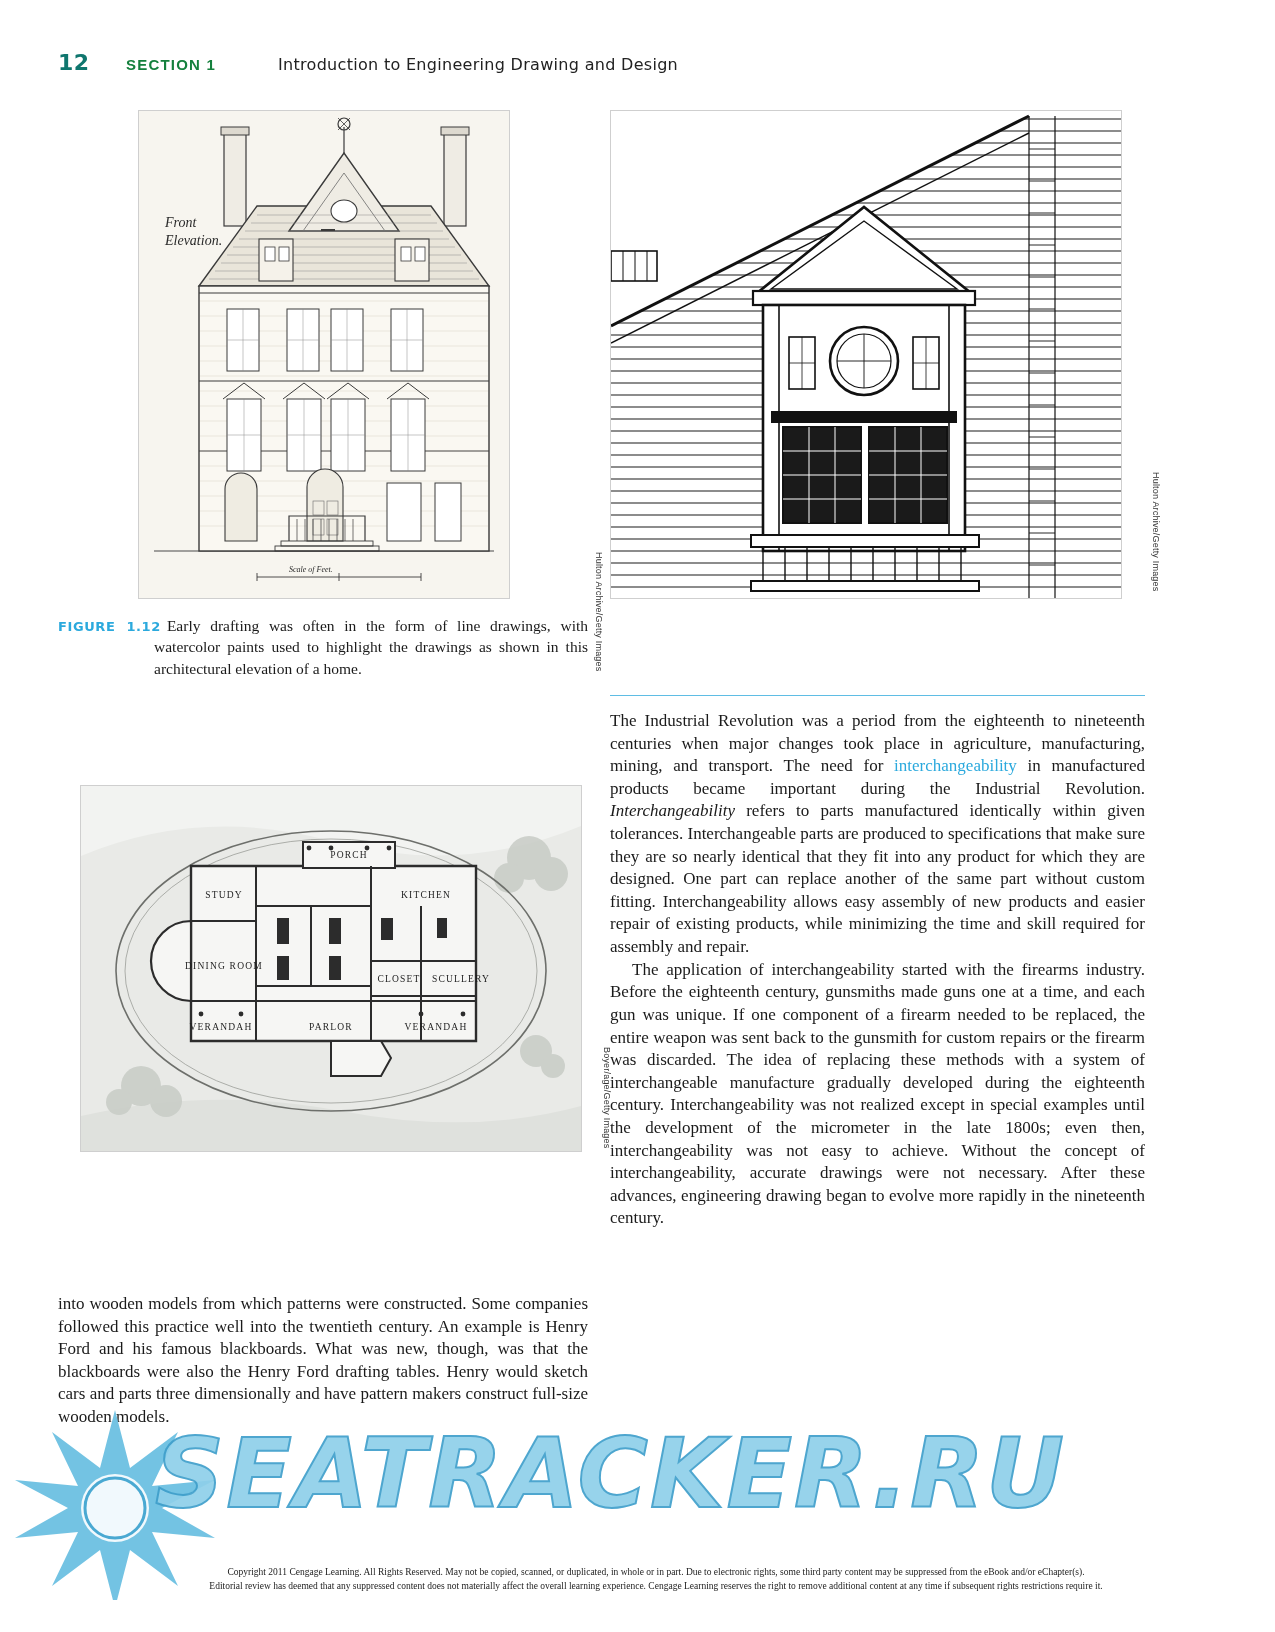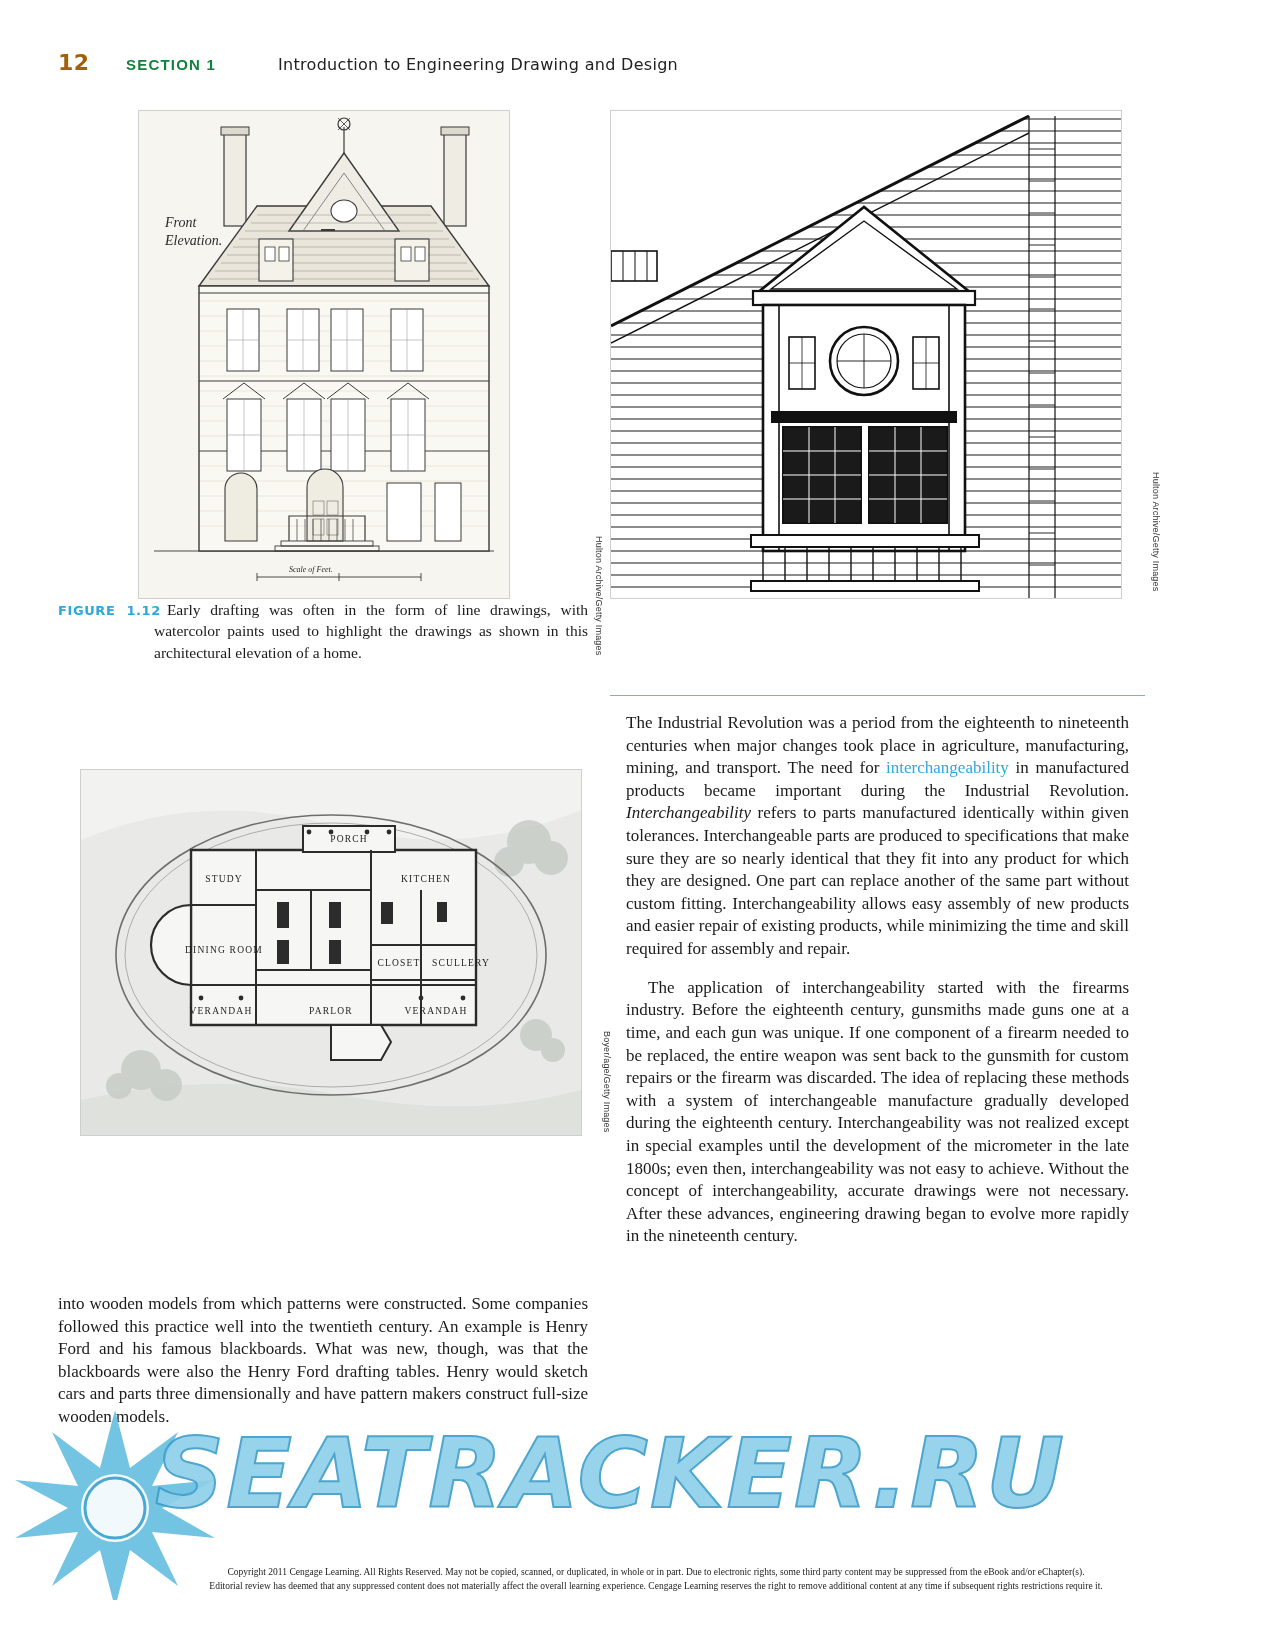--- a/index.html
+++ b/index.html
@@ -23,21 +23,21 @@
     left: 58px;
     right: 58px;
     display: flex;
     align-items: baseline;
     gap: 0;
   }
   .page-number {
     font-family: "DejaVu Sans", sans-serif;
     font-weight: bold;
     font-size: 22px;
-    color: #a16207;
+    color: #0f766e;
     width: 68px;
     letter-spacing: 0.5px;
   }
   .section-label {
     font-family: Liberation Sans, sans-serif;
     font-weight: bold;
     font-size: 15px;
     letter-spacing: 1.2px;
     color: #15803d;
     width: 152px;
@@ -73,21 +73,21 @@
   }
   .credit {
     position: absolute;
     writing-mode: vertical-rl;
     font-family: "Liberation Sans", sans-serif;
     font-size: 9px;
     color: #333;
     letter-spacing: 0.2px;
   }
   .caption {
-    margin-top: 0;
+    margin-top: 16px;
     font-size: 15.5px;
     line-height: 1.38;
     text-align: justify;
     padding-left: 96px;
     text-indent: -96px;
     color: #1a1a1a;
   }
   .caption .fig-label {
     font-family: "DejaVu Sans", sans-serif;
     font-weight: bold;
@@ -109,21 +109,21 @@
   }
   .rule {
     border: none;
     border-top: 1px solid #5fbde4;
     margin: 0 0 14px 0;
   }
   p.body {
     font-size: 17px;
     line-height: 1.33;
     text-align: justify;
-    margin: 16px;
+    margin: 0;
     hyphens: auto;
     font-family: Liberation Serif, serif;
   }
   p.body + p.body { text-indent: 22px; }
   .term { color: #2ba9dd; }
   .ital { font-style: italic; }
 
   
   .bottom-text {
     position: absolute;

